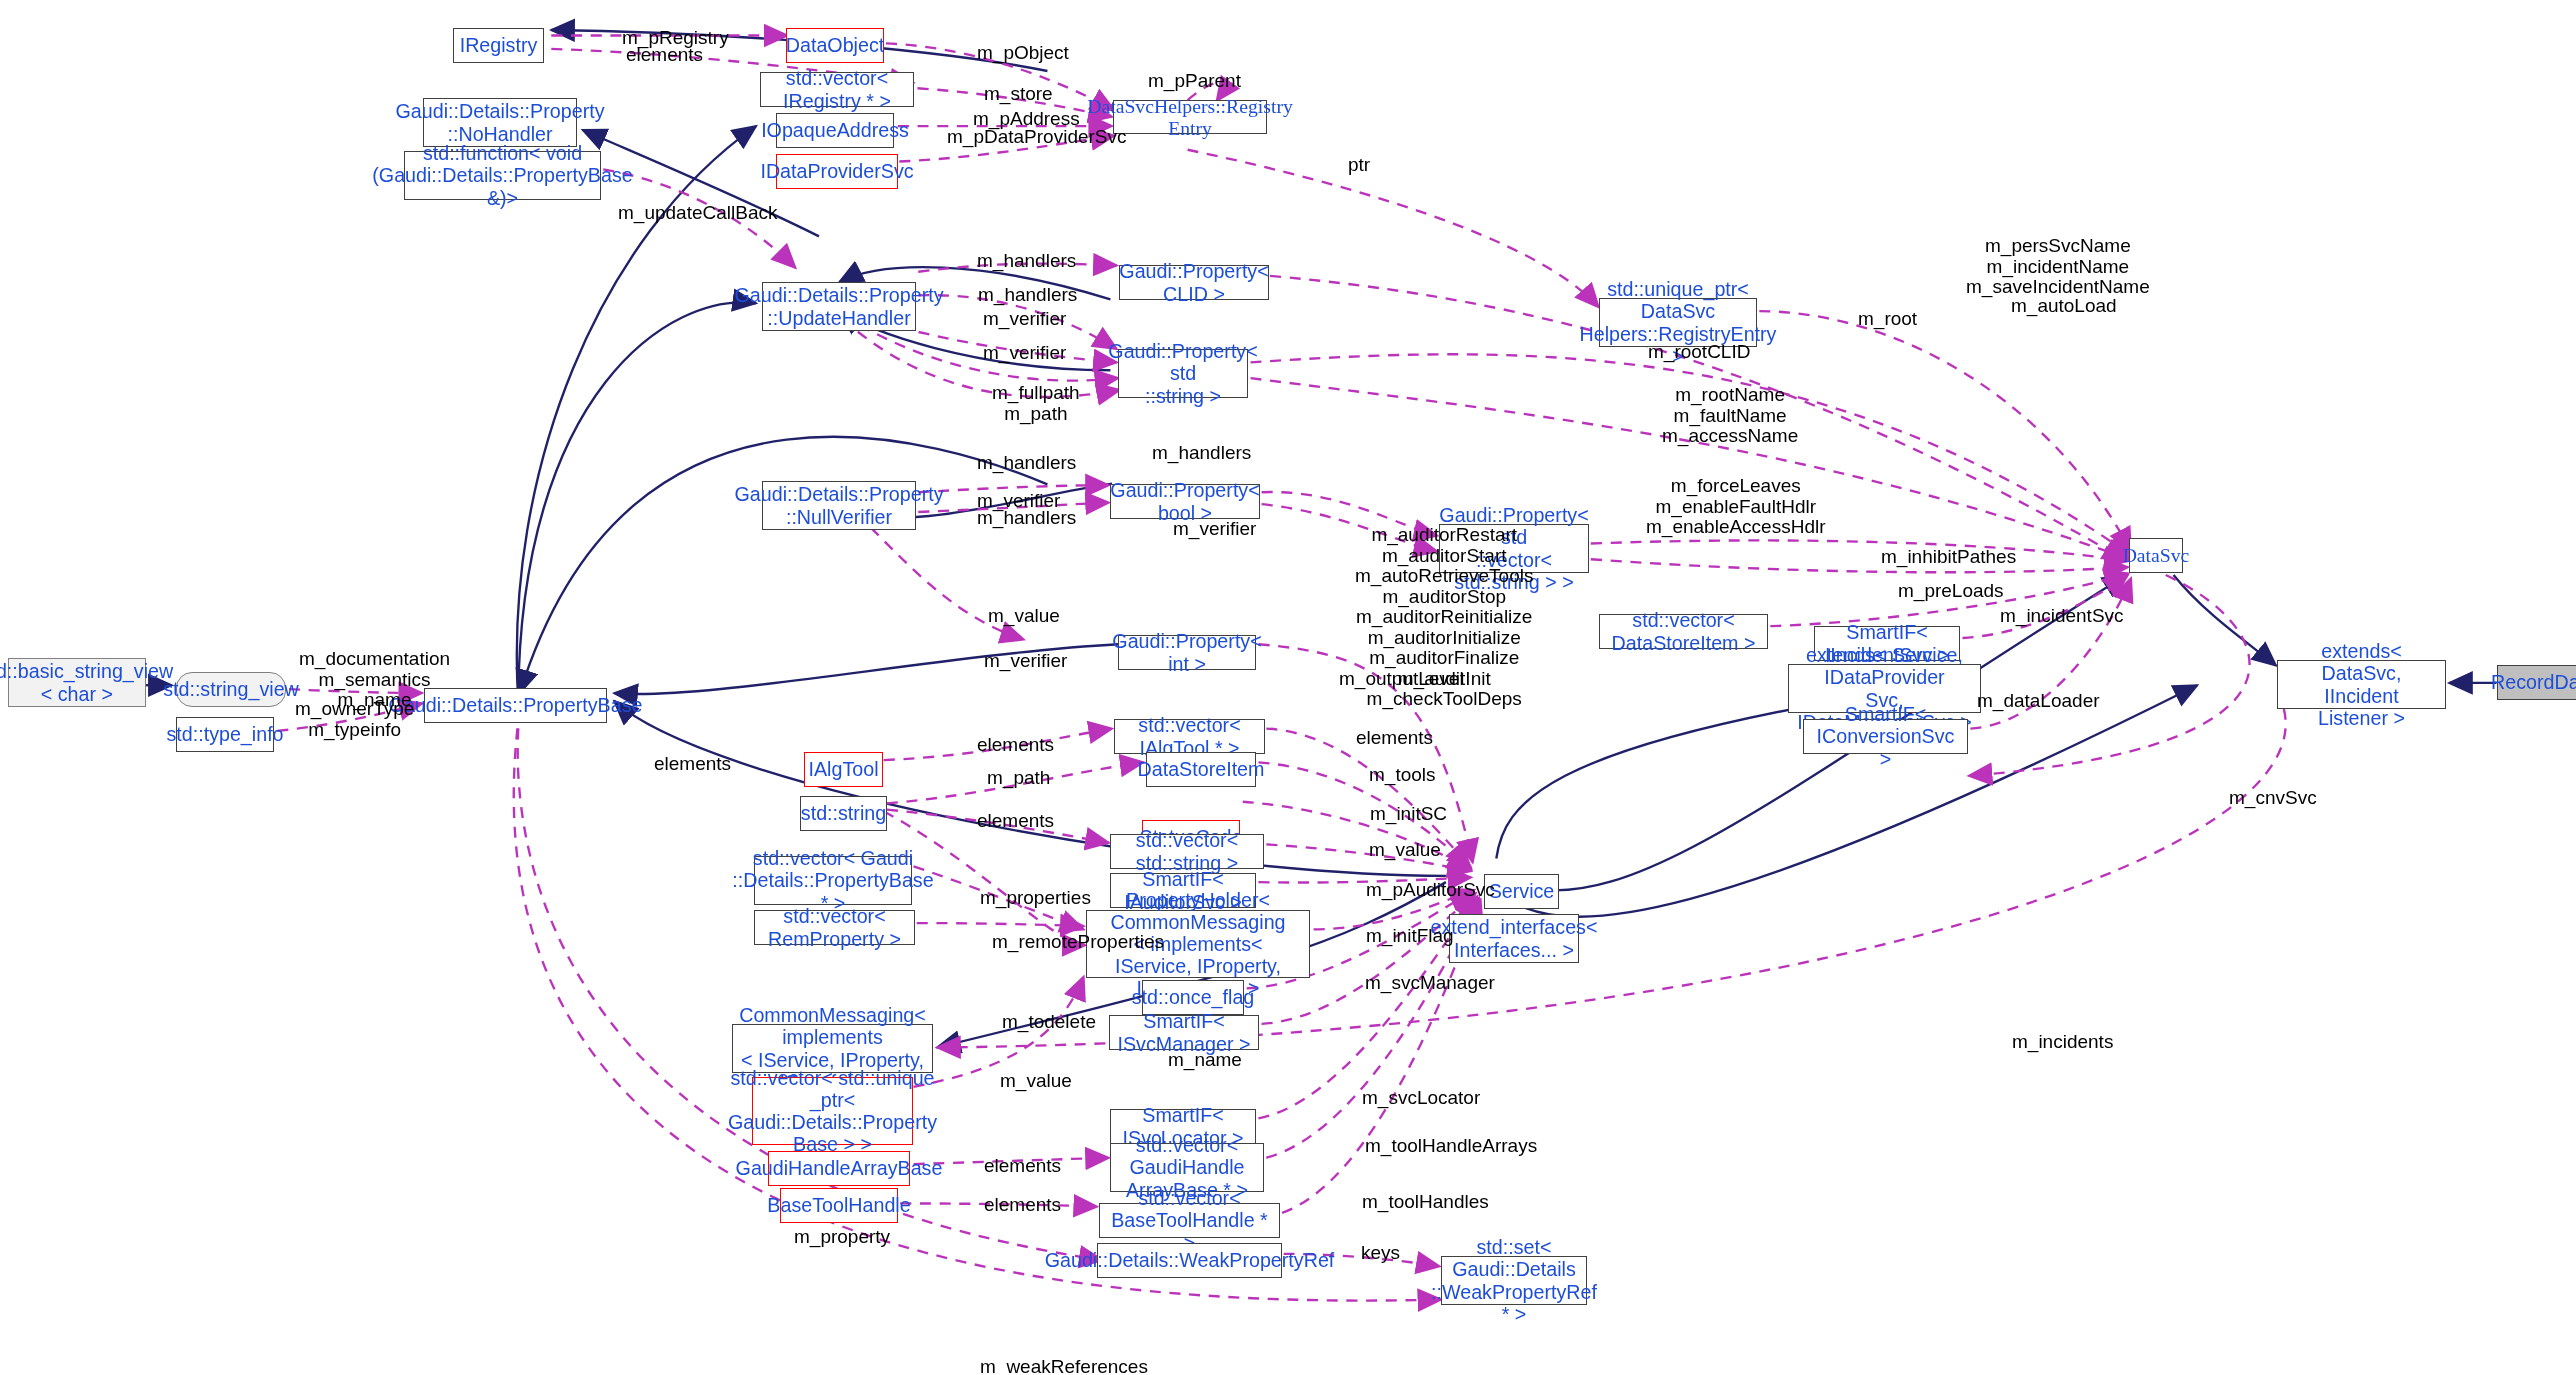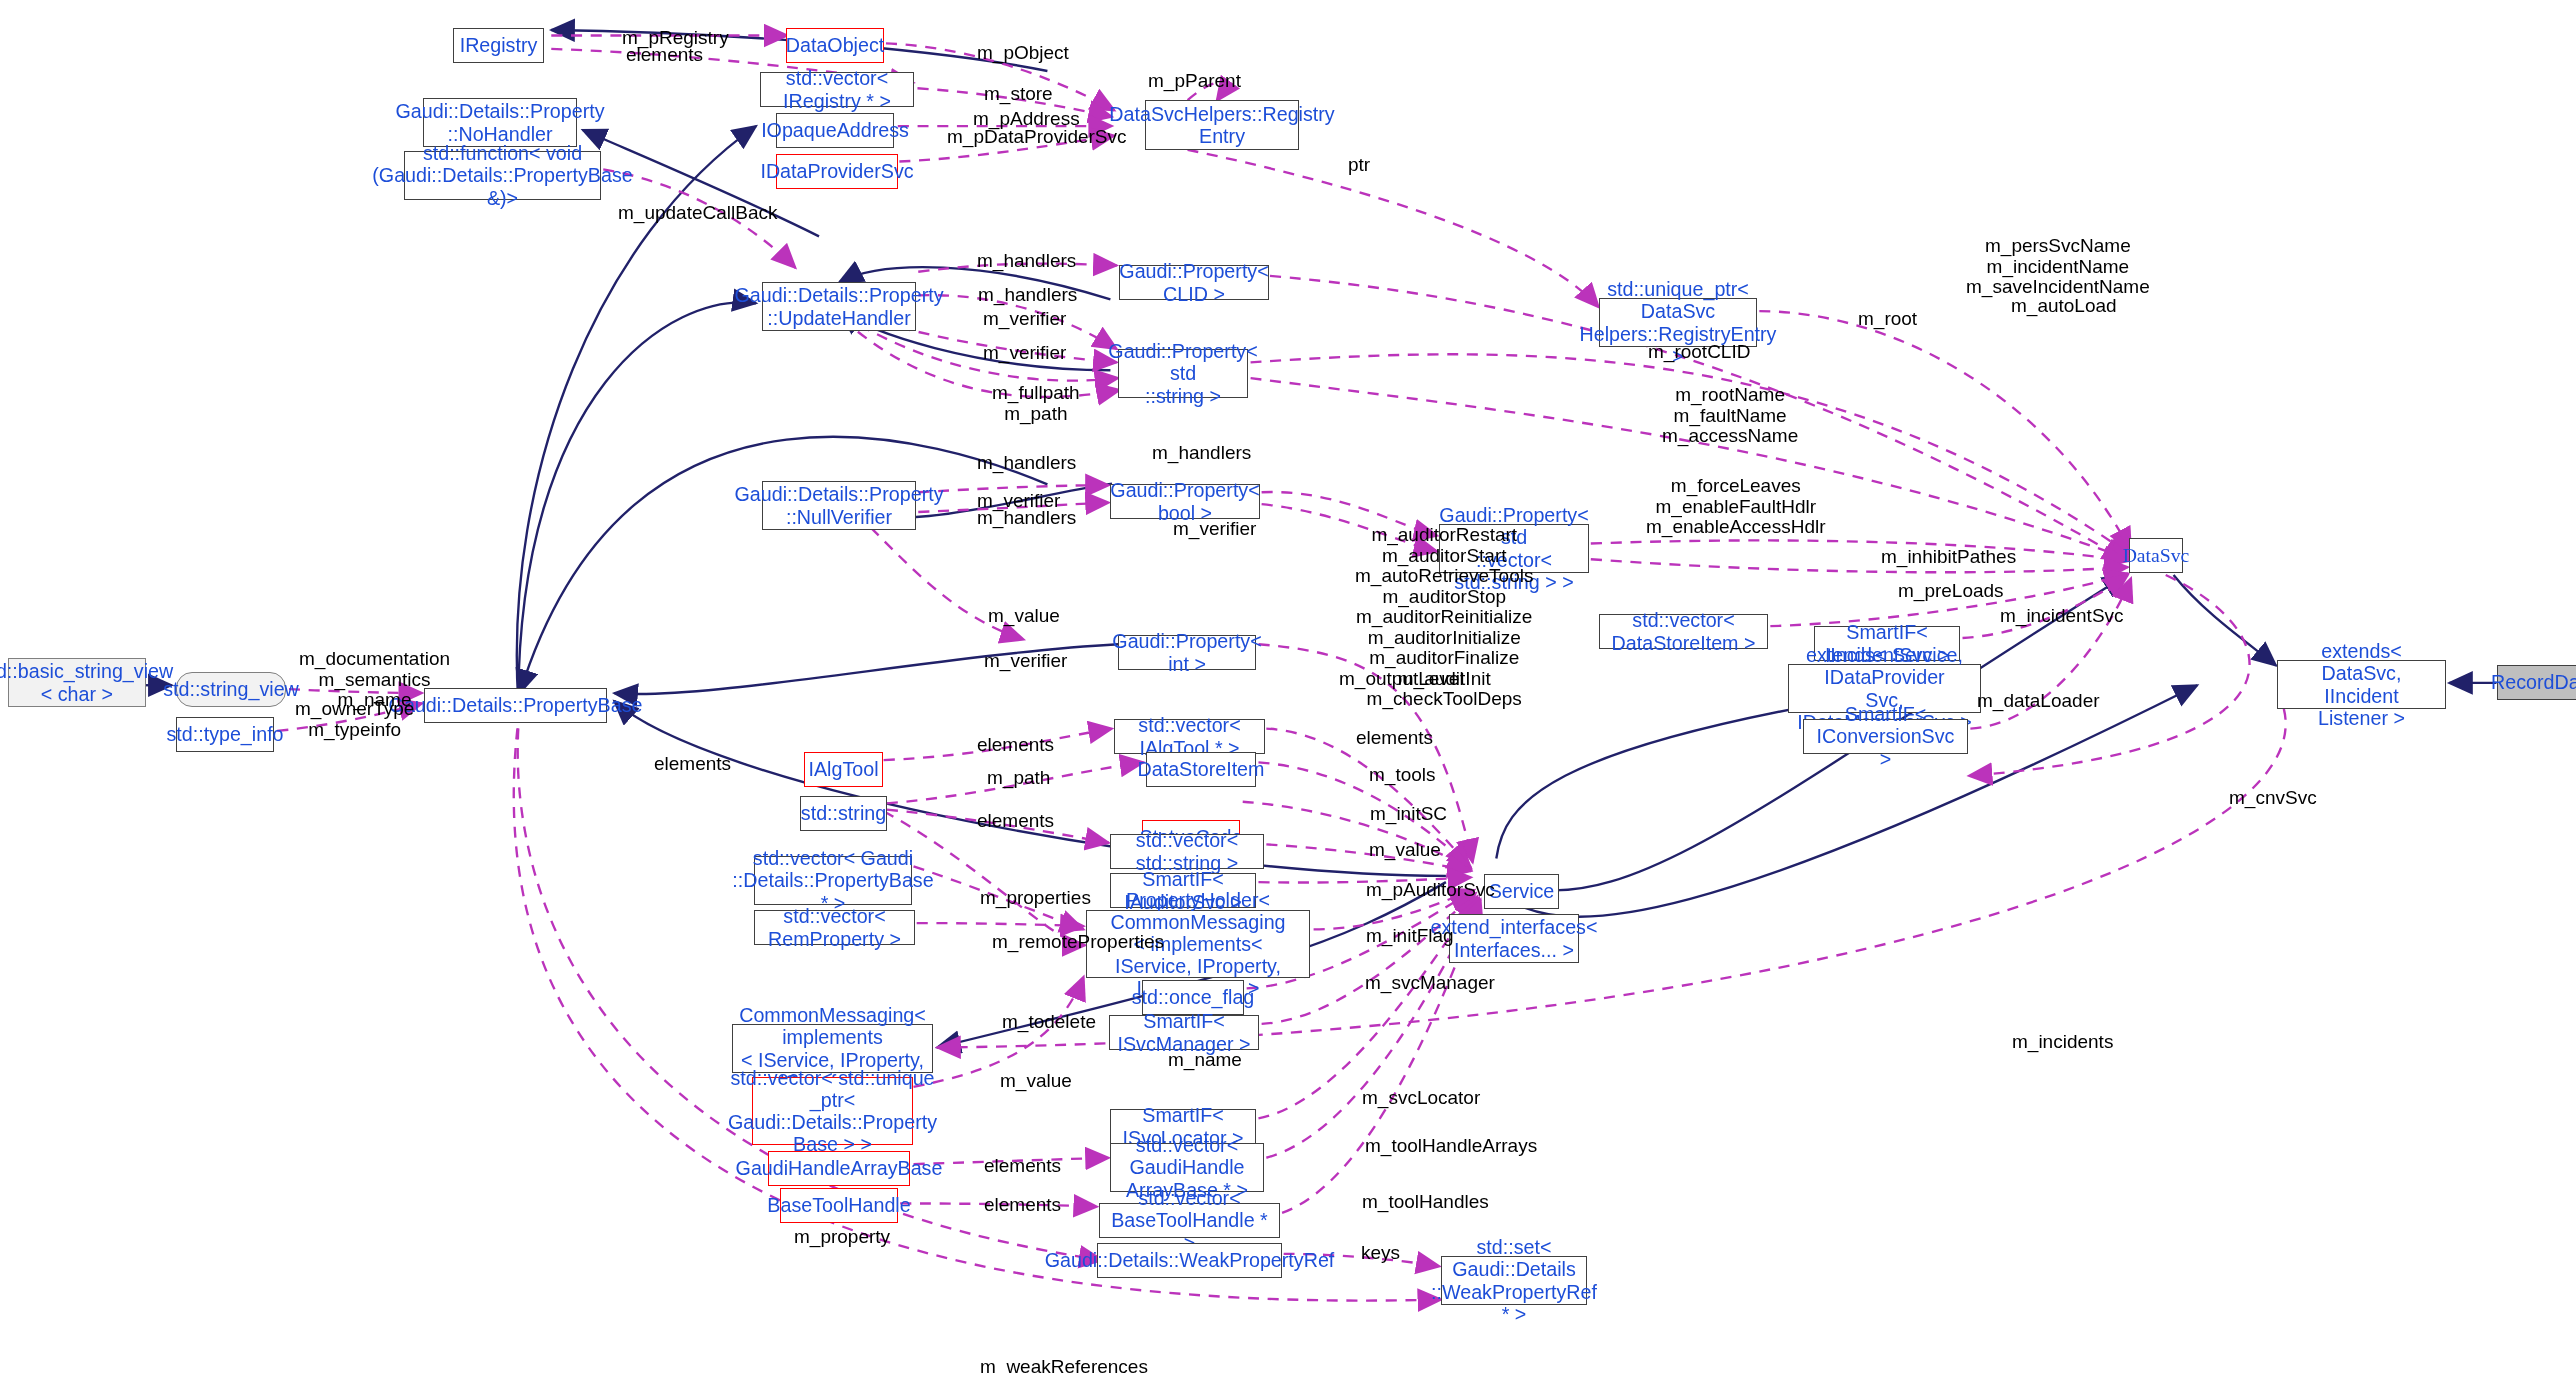--- a/index.html
+++ b/index.html
@@ -104,21 +104,21 @@
         <path d="M 2750 730 C 2900 800 2950 950 2500 985" fill="none" stroke="#bb33bb" stroke-width="3" stroke-dasharray="14,11" marker-end="url(#arrU)"></path>
       </g>
   </svg>
   <div id="node-layer">
       <div class="node" style="left: 453px; top: 27.6px; width: 91px; height: 35px;">IRegistry</div>
       <div class="node red" style="left: 786px; top: 27.6px; width: 98px; height: 35px;">DataObject</div>
       <div class="node" style="left: 760px; top: 72px; width: 154px; height: 35px;">std::vector&lt; IRegistry * &gt;</div>
       <div class="node" style="left: 423px; top: 98px; width: 154px; height: 49px;">Gaudi::Details::Property
 ::NoHandler</div>
       <div class="node" style="left: 776px; top: 113px; width: 118px; height: 35px;">IOpaqueAddress</div>
-      <div class="node" style="left: 1145px; top: 100px; width: 154px; height: 50px;">DataSvcHelpers::Registry
+      <div class="node" style="left: 1113px; top: 100px; width: 154px; height: 34px; font-family: Liberation Serif, serif;">DataSvcHelpers::Registry
 Entry</div>
       <div class="node" style="left: 404px; top: 151px; width: 197px; height: 49px;">std::function&lt; void
 (Gaudi::Details::PropertyBase &amp;)&gt;</div>
       <div class="node red" style="left: 776px; top: 154px; width: 122px; height: 35px;">IDataProviderSvc</div>
       <div class="node" style="left: 1119px; top: 265px; width: 150px; height: 35px;">Gaudi::Property&lt; CLID &gt;</div>
       <div class="node" style="left: 762px; top: 282px; width: 154px; height: 49px;">Gaudi::Details::Property
 ::UpdateHandler</div>
       <div class="node" style="left: 1599px; top: 298px; width: 158px; height: 49px;">std::unique_ptr&lt; DataSvc
 Helpers::RegistryEntry &gt;</div>
       <div class="node" style="left: 1118px; top: 349px; width: 130px; height: 49px;">Gaudi::Property&lt; std

